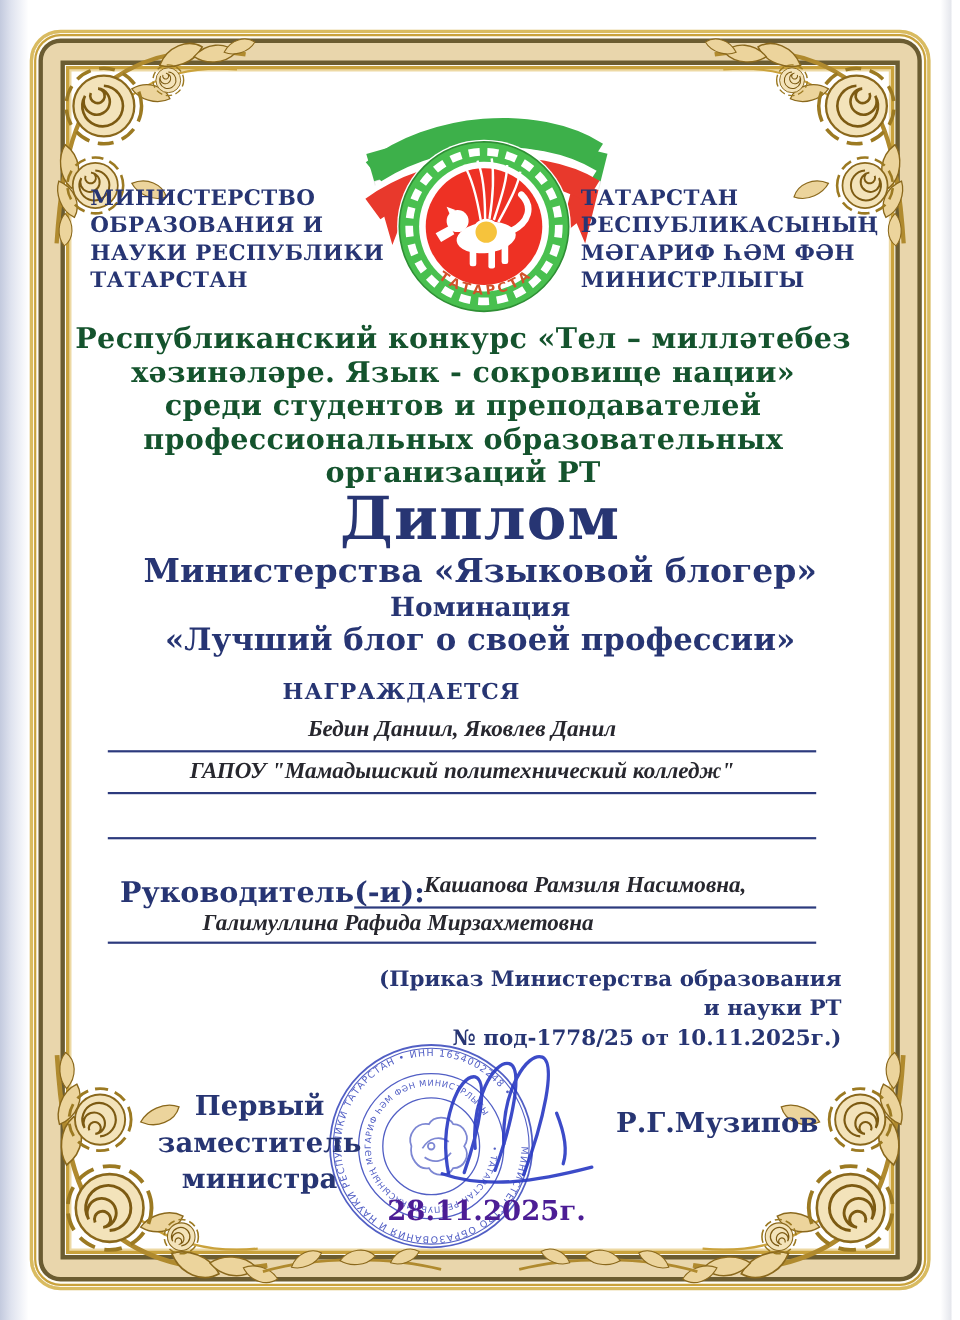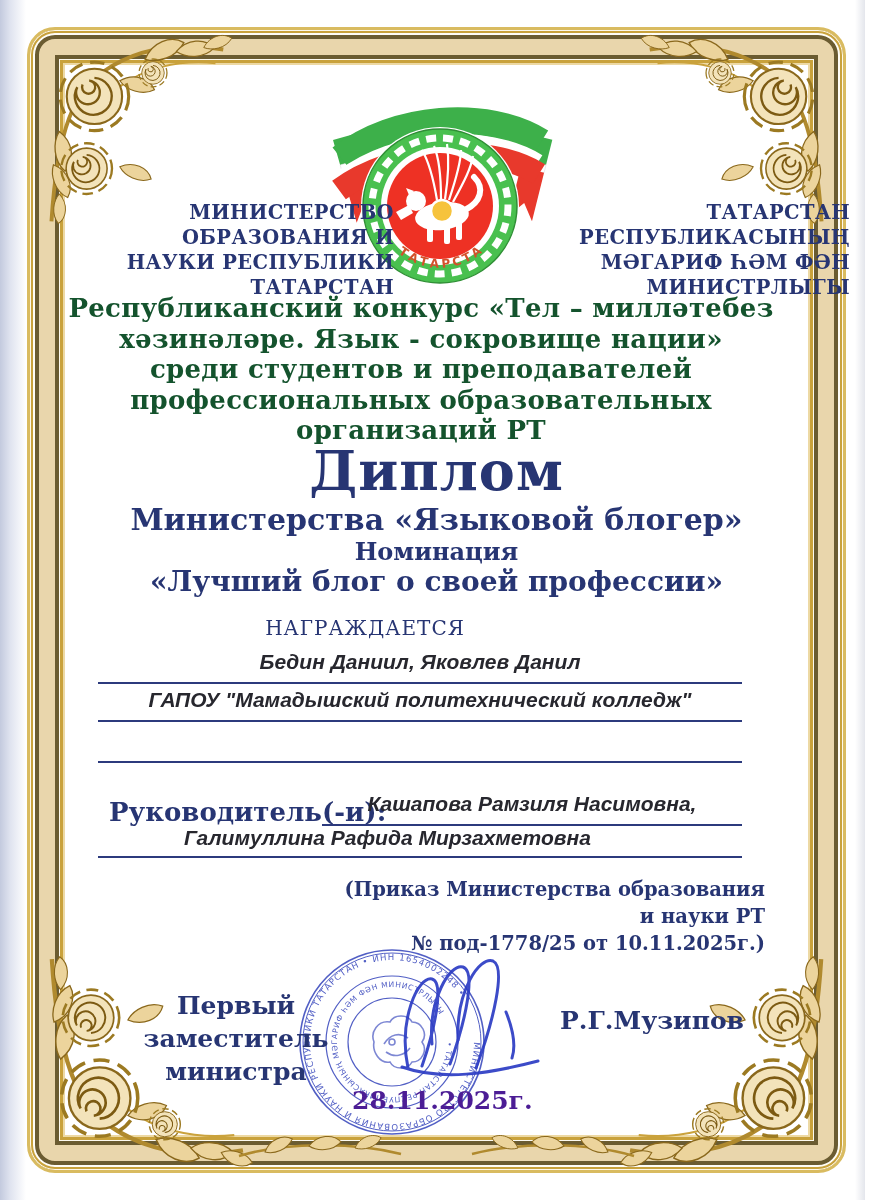--- a/index.html
+++ b/index.html
@@ -27,36 +27,36 @@
   .corner{position:absolute;z-index:3;}
   .corner.tl{left:30px;top:30px;width:205px;height:205px;}
   .corner.tr{right:30px;top:30px;width:205px;height:205px;transform:scaleX(-1);}
   .corner.bl{left:28px;bottom:28px;width:228px;height:228px;transform:scaleY(-1);}
   .corner.br{right:28px;bottom:28px;width:228px;height:228px;transform:scale(-1,-1);}
   .sprig{position:absolute;z-index:3;bottom:36px;height:44px;width:170px;}
   .sprig.sl{left:235px;}
   .sprig.sr{right:235px;transform:scaleX(-1);}
 
   .abs{position:absolute;}
-  .ctr{text-align:right;margin-top:33px;}
+  .ctr{text-align:left;}
   .ministry{font-size:19.5px;line-height:25px;letter-spacing:.4px;font-weight:bold;color:#273573;z-index:4;}
   .contest{left:59px;top:293px;width:724px;font-size:26px;line-height:30.5px;font-weight:bold;
            color:#14532d;text-align:center;letter-spacing:.3px;}
   .dip-title{left:0;top:440px;width:873px;text-align:center;font-size:54px;line-height:62px;
              font-weight:bold;color:#273573;letter-spacing:1px;}
   .direction{left:0;top:501px;width:873px;text-align:center;font-size:30px;line-height:37px;
              font-weight:bold;color:#273573;}
   .nom-label{left:0;top:537px;width:873px;text-align:center;font-size:24px;line-height:29px;
              font-weight:bold;color:#273573;}
   .nomination{left:0;top:564px;width:873px;text-align:center;font-size:28px;line-height:36px;
              font-weight:bold;color:#273573;}
   .award-label{left:0;top:616px;width:730px;text-align:center;font-size:20px;letter-spacing:1px;
-             font-weight:normal;color:#273573;}
+             font-weight:bold;color:#273573;}
   .fill-line{border-bottom:2px solid #2c3a7d;
-             font-family:Liberation Sans, sans-serif;font-style:italic;font-weight:bold;
+             font-family:Liberation Serif, serif;font-style:italic;font-weight:bold;
              font-size:21px;color:#27272e;text-align:center;}
   .l1{left:98px;top:650px;width:644px;height:32px;}
   .l2{left:98px;top:688px;width:644px;height:32px;}
   .l3{left:98px;top:729px;width:644px;height:32px;}
   .sup-label{left:109px;top:797px;font-size:26px;font-weight:bold;color:#273573;}
   .sup1{left:322px;top:792px;width:420px;height:32px;}
   .sup2{left:98px;top:826px;width:644px;height:32px;text-align:left;padding-left:86px;box-sizing:border-box;}
   .order{right:108px;top:876px;width:440px;text-align:right;font-size:19.5px;line-height:27px;
          font-weight:bold;color:#273573;}
   .pos-block{left:116px;top:989px;width:240px;text-align:center;font-size:25px;line-height:33px;

